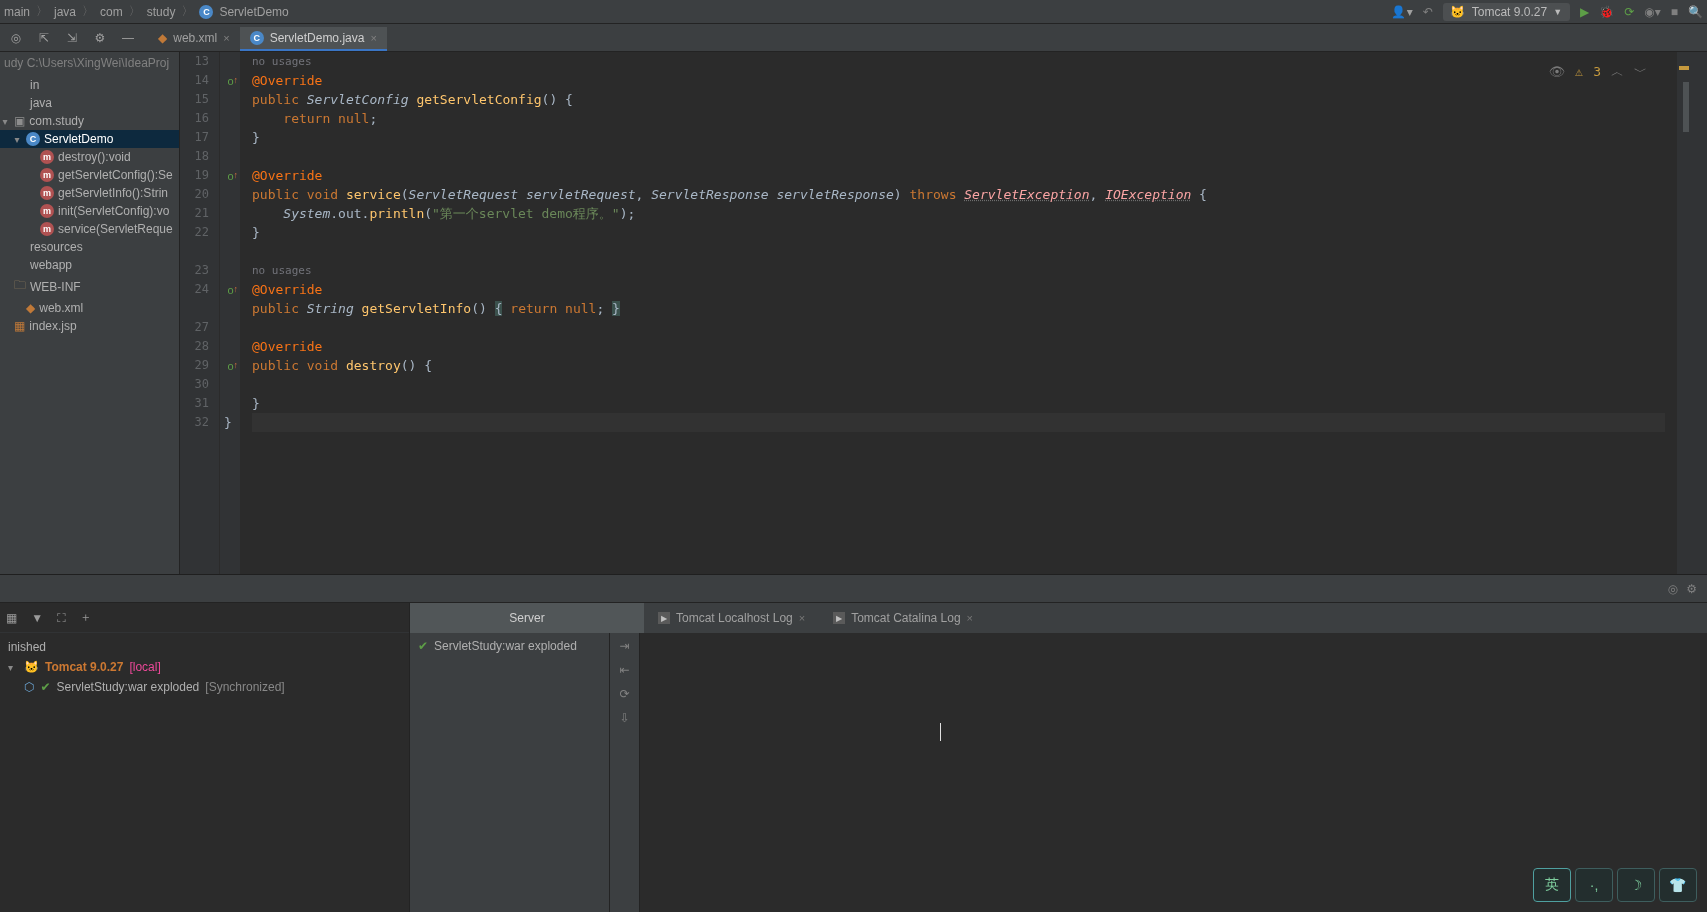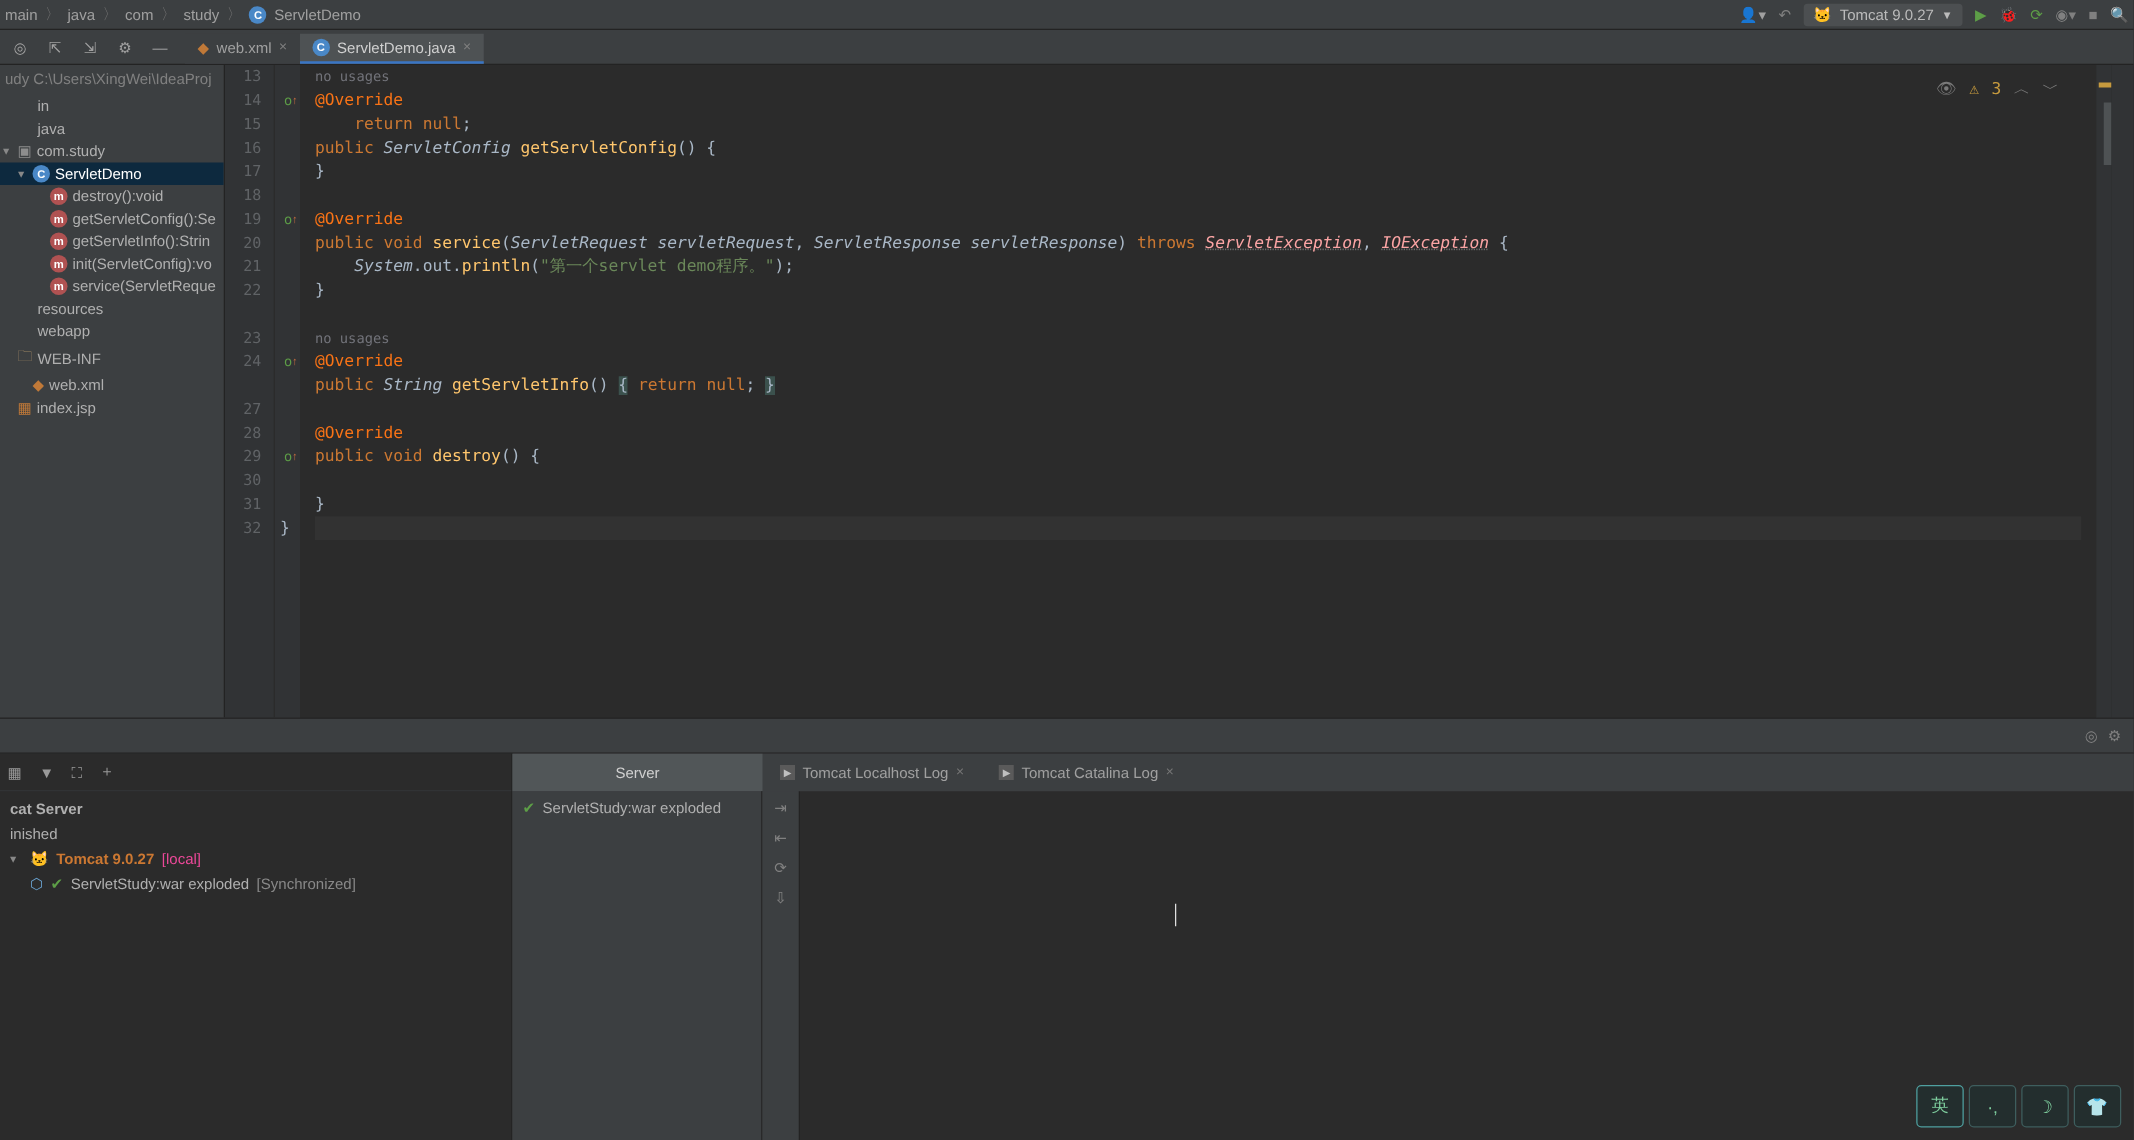--- a/index.html
+++ b/index.html
@@ -284,22 +284,22 @@
       <div class="grow">
           <span class="ov-icon">o<span class="arr-up">↑</span></span>
         </div>
       <div class="grow"></div>
         <div class="grow"></div>
         <div class="grow"></div>
     </div>
     <div class="code">
       <div class="cl no-usage">no usages</div>
       <div class="cl"><span class="anno">@Override</span></div>
+      <div class="cl"><span class="kw">public</span> <span class="type">ServletConfig</span> <span class="method">getServletConfig</span><span class="plain">() {</span></div>
       <div class="cl"><span class="plain">    </span><span class="kw">return</span> <span class="kw">null</span><span class="plain">;</span></div>
-      <div class="cl"><span class="kw">public</span> <span class="type">ServletConfig</span> <span class="method">getServletConfig</span><span class="plain">() {</span></div>
       <div class="cl"><span class="plain">}</span></div>
       <div class="cl"></div>
       <div class="cl"><span class="anno">@Override</span></div>
       <div class="cl"><span class="kw">public</span> <span class="kw">void</span> <span class="method">service</span><span class="plain">(</span><span class="type">ServletRequest</span> <span class="param">servletRequest</span><span class="plain">, </span><span class="type">ServletResponse</span> <span class="param">servletResponse</span><span class="plain">) </span><span class="kw">throws</span> <span class="exc">ServletException</span><span class="plain">, </span><span class="exc">IOException</span><span class="plain"> {</span></div>
       <div class="cl"><span class="plain">    </span><span class="type">System</span><span class="plain">.out.</span><span class="method">println</span><span class="plain">(</span><span class="str">"第一个servlet demo程序。"</span><span class="plain">);</span></div>
       <div class="cl"><span class="plain">}</span></div>
       <div class="cl"></div>
       <div class="cl no-usage">no usages</div>
       <div class="cl"><span class="anno">@Override</span></div>
       <div class="cl"><span class="kw">public</span> <span class="type">String</span> <span class="method">getServletInfo</span><span class="plain">() </span><span class="brace-hl plain">{</span><span class="plain"> </span><span class="kw">return</span> <span class="kw">null</span><span class="plain">; </span><span class="brace-hl plain">}</span></div>
@@ -334,44 +334,41 @@
   </div>
   <div class="run-body">
     <div class="run-left">
       <div class="run-left-tools">
         <span class="rlt">▦</span>
         <span class="rlt">▼</span>
         <span class="rlt">⛶</span>
         <span class="rlt">＋</span>
       </div>
       <div class="run-tree">
-        <div class="rn head">
-            <span>cat Server</span>
-          </div>
         <div class="rn">
             <span>inished</span>
           </div>
         <div class="rn orange">
             <span class="chev">▾</span>
             <span style="color:#d0a040">🐱</span>
             <span class="lbl">Tomcat 9.0.27</span> 
             <span style="color:#ec4899">[local]</span>
           </div>
         <div class="rn" style="padding-left:20px">
             <span style="color:#6aa3d1">⬡</span>
             <span class="check">✔</span>
             <span>ServletStudy:war exploded</span> 
             <span style="color:#888">[Synchronized]</span>
           </div>
       </div>
     </div>
     <div class="run-right">
       <div class="run-right-tabs">
         <div class="run-right-head">
-          <div class="run-mid" style="width:200px;border-right:none;display:flex;flex-direction:column">
+          <div class="run-mid" style="width:234px;border-right:none;display:flex;flex-direction:column">
             <div class="run-mid-tabs">
                 <div class="run-mid-tab">Server</div>
               </div>
           </div>
           <div class="rtab">
               <span class="play-box">▶</span>
               <span>Tomcat Localhost Log</span>
               <span class="close">×</span>
             </div>
           <div class="rtab">

